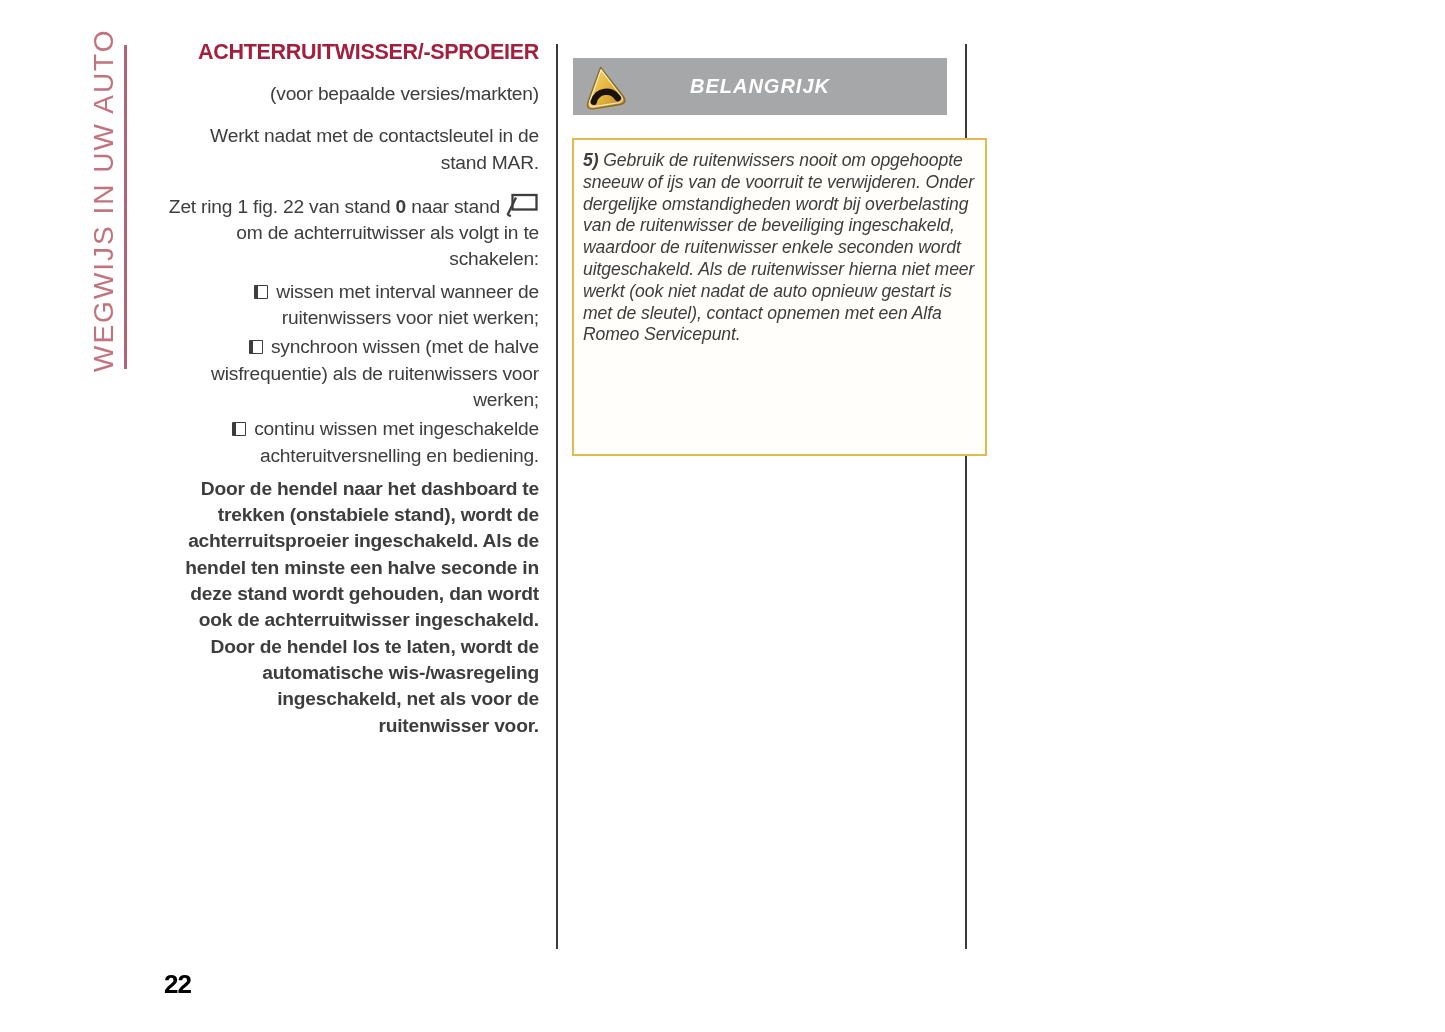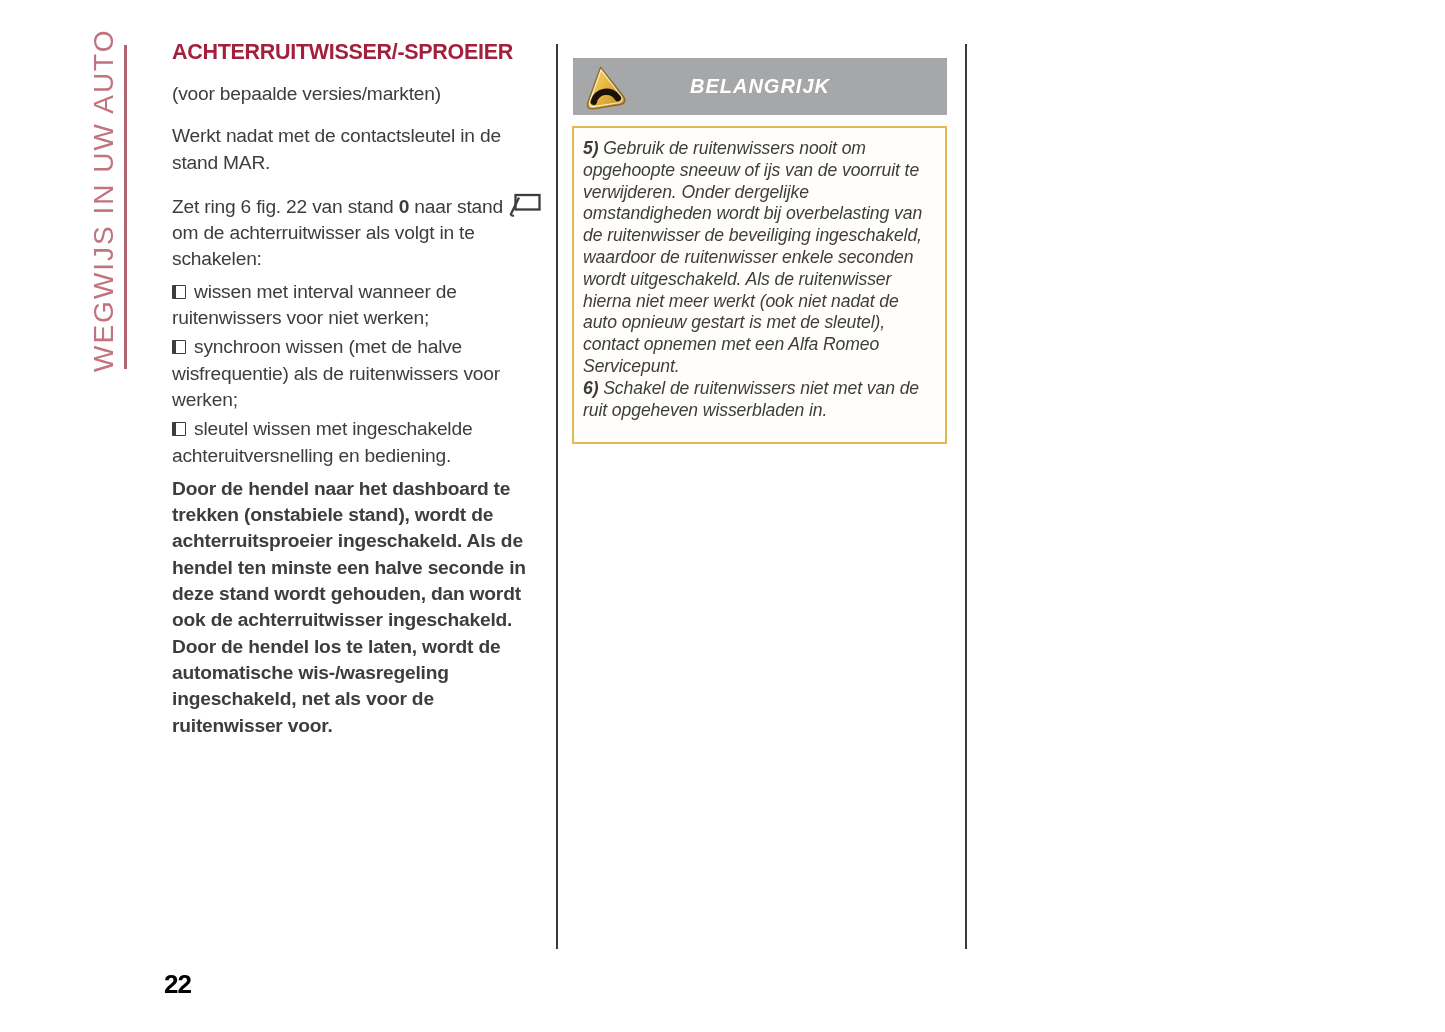--- a/index.html
+++ b/index.html
@@ -6,21 +6,21 @@
   .page{position:relative;width:1445px;height:1032px;background:#ffffff;overflow:hidden;
         font-family:"Liberation Sans",sans-serif;}
 
   
   .sidebar-label{position:absolute;left:88px;top:372px;width:332px;
         transform:rotate(-90deg);transform-origin:0 0;
         font-size:28px;letter-spacing:2px;color:#c1737e;white-space:nowrap;}
   .sidebar-rule{position:absolute;left:124px;top:45px;width:3px;height:324px;background:#b26470;}
 
   
-  .left-col{position:absolute;left:172px;top:40px;width:374px;color:#3d3d3d;}
+  .left-col{position:absolute;left:165px;top:40px;width:374px;color:#3d3d3d;text-align:right;}
   .article-heading{margin:0 0 11px 0;font-size:21.5px;font-weight:bold;
         letter-spacing:-0.3px;color:#a21f3d;}
   .left-col p{margin:16px 0 6px 0;font-size:19.2px;line-height:26.3px;letter-spacing:-0.2px;}
   .left-col p.bullet{margin:0 0 3px 0;}
   .body-para{margin-top:7px !important;font-weight:bold;}
 
   .bullet-icon{display:inline-block;width:9px;height:12px;
         border:1.6px solid #3d3d3d;border-left-width:4.5px;border-radius:1px;
         margin-right:8px;vertical-align:-1px;}
   .wiper-icon{vertical-align:-4px;}
@@ -30,21 +30,21 @@
   .divider-left{left:556px;}
   .divider-right{left:965px;}
 
   
   .banner{position:absolute;left:573px;top:58px;width:374px;height:57px;background:#a6a7a9;}
   .banner-title{position:absolute;left:0;right:0;top:0;line-height:57px;text-align:center;
         font-size:20px;font-weight:bold;font-style:italic;color:#ffffff;letter-spacing:1px;}
   .banner-icon{position:absolute;left:5px;top:3px;}
 
   
-  .warning-box{position:absolute;left:572px;top:126px;width:375px;height:318px;
+  .warning-box{position:absolute;left:572px;top:138px;width:415px;height:318px;
         box-sizing:border-box;border:2px solid #e2b94f;background:#fffefa;
         padding:10px 9px 0 9px;}
   .warning-box p{margin:0;font-size:17.6px;line-height:21.8px;font-style:italic;
         color:#3d3d3d;letter-spacing:-0.1px;}
   .note-num{font-weight:bold;}
 
   
   .page-number{position:absolute;left:164px;top:969px;font-size:26px;font-weight:bold;
         color:#000000;letter-spacing:-1px;}
 </style>
@@ -54,29 +54,29 @@
 <div class="page">
 
   <div class="sidebar-label">WEGWIJS IN UW AUTO</div>
   <div class="sidebar-rule"></div>
 
   <div class="left-col">
     <h1 class="article-heading">ACHTERRUITWISSER/-SPROEIER</h1>
     <p>(voor bepaalde versies/markten)</p>
     <p>Werkt nadat met de contactsleutel in de stand MAR.</p>
 
-    <p><span>Zet ring 6 fig. 22 van stand </span><b>0</b><span> naar stand </span><svg class="wiper-icon" width="34" height="25" viewBox="0 0 34 25">
+    <p><span>Zet ring 1 fig. 22 van stand </span><b>0</b><span> naar stand </span><svg class="wiper-icon" width="34" height="25" viewBox="0 0 34 25">
           <rect x="7.5" y="3" width="24" height="14.5" fill="none" stroke="#3d3d3d" stroke-width="2.3"></rect>
           <line x1="11" y1="5.5" x2="2.5" y2="23" stroke="#3d3d3d" stroke-width="2.3"></line>
           <line x1="2.5" y1="23" x2="6" y2="24" stroke="#3d3d3d" stroke-width="2"></line>
         </svg><span> om de achterruitwisser als volgt in te schakelen:</span></p>
 
     <p class="bullet"><span class="bullet-icon"></span><span>wissen met interval wanneer de ruitenwissers voor niet werken;</span></p>
     <p class="bullet"><span class="bullet-icon"></span><span>synchroon wissen (met de halve wisfrequentie) als de ruitenwissers voor werken;</span></p>
-    <p class="bullet"><span class="bullet-icon"></span><span>sleutel wissen met ingeschakelde achteruitversnelling en bediening.</span></p>
+    <p class="bullet"><span class="bullet-icon"></span><span>continu wissen met ingeschakelde achteruitversnelling en bediening.</span></p>
 
     <p class="body-para">Door de hendel naar het dashboard te trekken (onstabiele stand), wordt de achterruitsproeier ingeschakeld. Als de hendel ten minste een halve seconde in deze stand wordt gehouden, dan wordt ook de achterruitwisser ingeschakeld. Door de hendel los te laten, wordt de automatische wis-/wasregeling ingeschakeld, net als voor de ruitenwisser voor.</p>
   </div>
 
   <div class="divider divider-left"></div>
   <div class="divider divider-right"></div>
 
   <div class="banner">
     <svg class="banner-icon" width="52" height="52" viewBox="0 0 60 60">
       <defs>
@@ -90,18 +90,17 @@
         <path d="M30 7 L51 45 Q54 52 46 53 L14 53 Q6 52 9 45 Z" fill="url(#gold)" stroke="#8a6a1f" stroke-width="1.6" stroke-linejoin="round"></path>
         <path d="M30 10 L48.5 44 Q50.5 49.5 45 50.5 L15 50.5 Q9.5 49.5 11.5 44 Z" fill="none" stroke="#ffffff" stroke-width="1.4" stroke-linejoin="round" opacity="0.7"></path>
         <path d="M16 45 C21 32.5, 39 32.5, 44 45" fill="none" stroke="#1a1208" stroke-width="7.5" stroke-linecap="round"></path>
       </g>
     </svg>
     <div class="banner-title">BELANGRIJK</div>
   </div>
 
   <div class="warning-box">
     <p><b class="note-num">5) </b><span>Gebruik de ruitenwissers nooit om opgehoopte sneeuw of ijs van de voorruit te verwijderen. Onder dergelijke omstandigheden wordt bij overbelasting van de ruitenwisser de beveiliging ingeschakeld, waardoor de ruitenwisser enkele seconden wordt uitgeschakeld. Als de ruitenwisser hierna niet meer werkt (ook niet nadat de auto opnieuw gestart is met de sleutel), contact opnemen met een Alfa Romeo Servicepunt.</span></p>
-    <p><b class="note-num">6) </b><span>Schakel de ruitenwissers niet met van de ruit opgeheven wisserbladen in.</span></p>
   </div>
 
   <div class="page-number">22</div>
 
 </div>
 
 </body></html>

